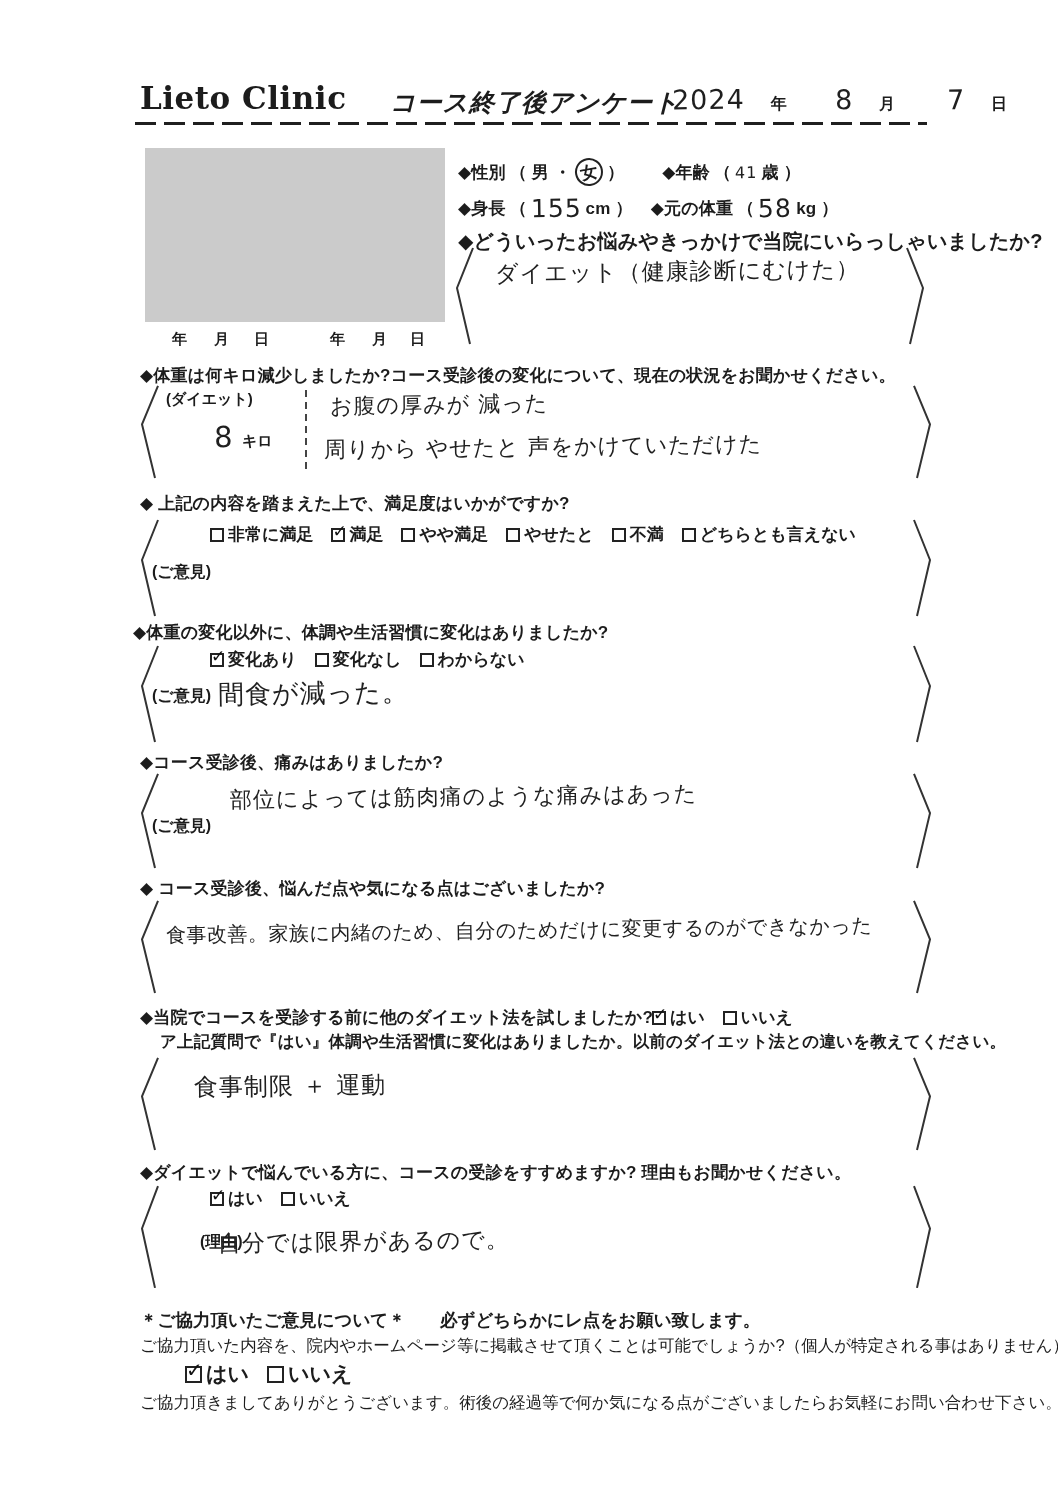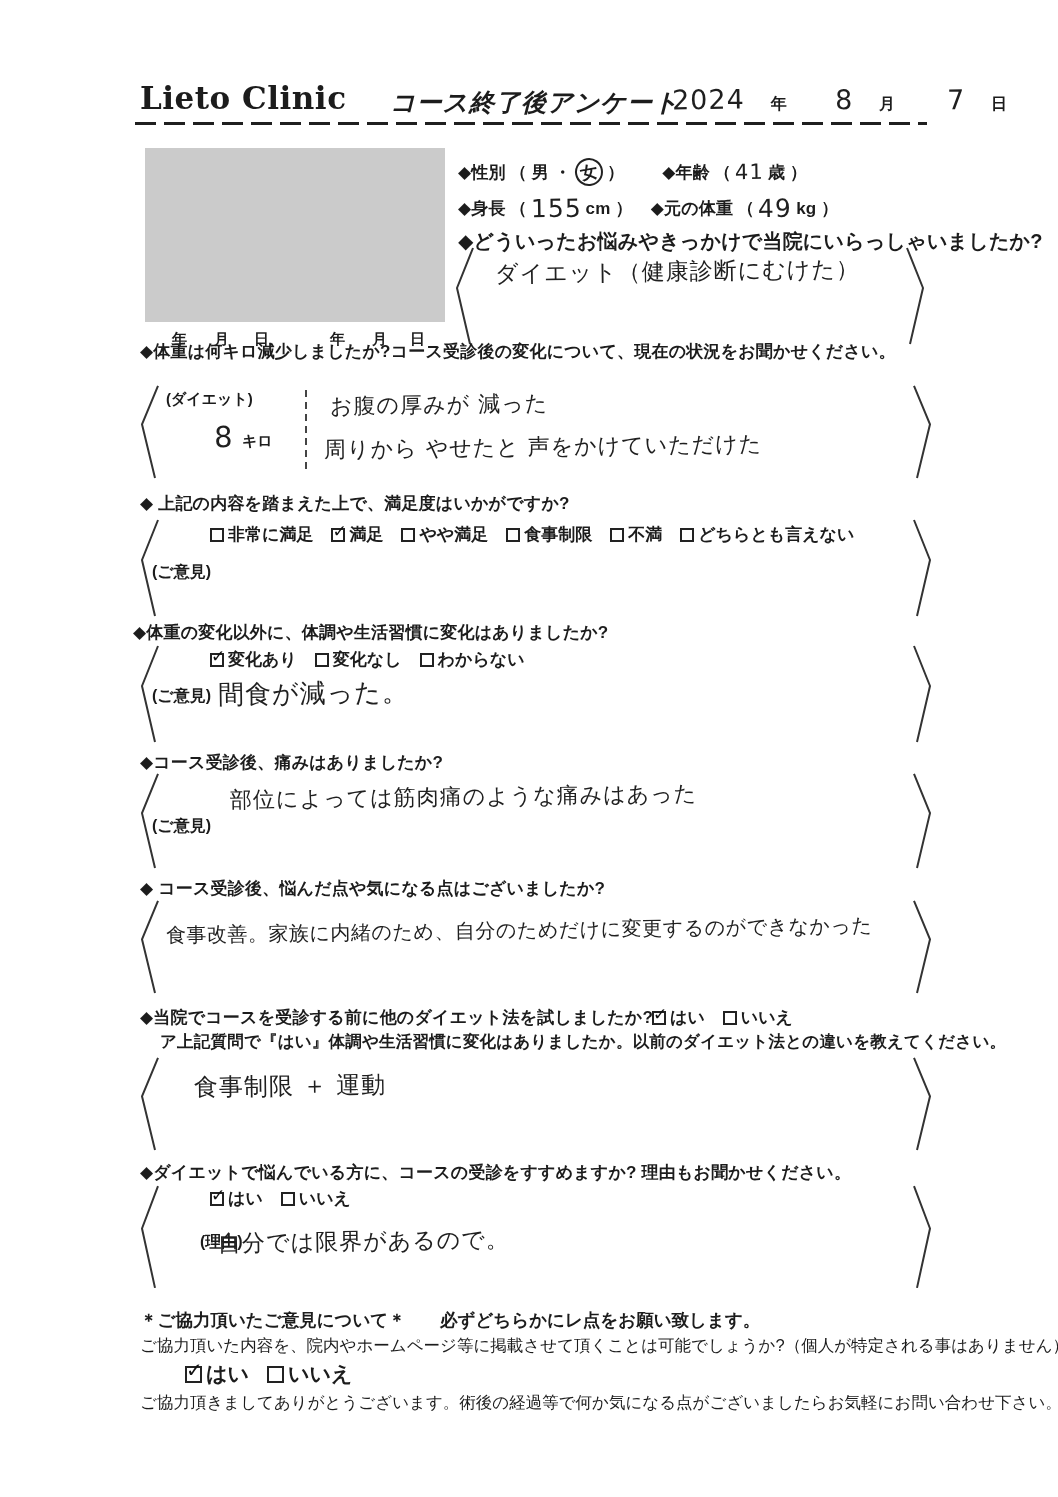--- a/index.html
+++ b/index.html
@@ -89,46 +89,46 @@
 <span class="abs sm-dlab" style="left:372px;top:330px;">月</span>
 <span class="abs sm-dlab" style="left:410px;top:330px;">日</span>
 
 <div class="abs q" style="left:458px;top:158px;display:flex;align-items:center;gap:4px;">
   <span>◆性別</span>
   <span>（ 男 ・</span>
   <span class="circle-female">女</span>
   <span>）</span>
   <span style="margin-left:34px;">◆年齢</span>
   <span>（</span>
-  <span class="hand" style="font-size:21px;">41</span>
+  <span class="hand" style="font-size:16px;">41</span>
   <span>歳 ）</span>
 </div>
 <div class="abs q" style="left:458px;top:194px;display:flex;align-items:center;gap:4px;">
   <span>◆身長</span>
   <span>（</span>
   <span class="hand" style="font-size:25px;">155</span>
   <span>cm ）</span>
   <span style="margin-left:14px;">◆元の体重</span>
   <span>（</span>
-  <span class="hand" style="font-size:25px;">49</span>
+  <span class="hand" style="font-size:25px;">58</span>
   <span>kg ）</span>
 </div>
 <div class="abs q" style="left:458px;top:228px;font-size:20px;">◆どういったお悩みやきっかけで当院にいらっしゃいましたか?</div>
 
 <div class="box" style="left:457px;top:246px;width:466px;height:100px;">
   <svg class="br l" viewBox="0 0 24 100" preserveAspectRatio="none">
       <polyline points="20,2 4,42 17,98" fill="none" stroke="#333" stroke-width="2" vector-effect="non-scaling-stroke"></polyline>
     </svg>
   <svg class="br r" viewBox="0 0 24 100" preserveAspectRatio="none">
       <polyline points="4,2 20,42 7,98" fill="none" stroke="#333" stroke-width="2" vector-effect="non-scaling-stroke"></polyline>
     </svg>
   <span class="hand ans" style="left:38px;top:10px;font-size:23px;">ダイエット（健康診断にむけた）</span>
 </div>
 
-<div class="abs q" style="left:140px;top:340px;">◆体重は何キロ減少しましたか?コース受診後の変化について、現在の状況をお聞かせください。</div>
+<div class="abs q" style="left:140px;top:364px;">◆体重は何キロ減少しましたか?コース受診後の変化について、現在の状況をお聞かせください。</div>
 <div class="box" style="left:142px;top:384px;width:788px;height:96px;">
   <svg class="br l" viewBox="0 0 24 100" preserveAspectRatio="none">
       <polyline points="20,2 4,42 17,98" fill="none" stroke="#333" stroke-width="2" vector-effect="non-scaling-stroke"></polyline>
     </svg>
   <svg class="br r" viewBox="0 0 24 100" preserveAspectRatio="none">
       <polyline points="4,2 20,42 7,98" fill="none" stroke="#333" stroke-width="2" vector-effect="non-scaling-stroke"></polyline>
     </svg>
   <span class="ans lbl" style="left:24px;top:6px;font-size:15px;">(ダイエット)</span>
   <span class="hand ans" style="left:72px;top:36px;font-size:29px;">8</span>
   <span class="ans lbl" style="left:100px;top:48px;font-size:15px;">キロ</span>
@@ -153,21 +153,21 @@
     <span class="opt">
         <span class="cb checked"></span>
         <span>満足</span>
       </span>
     <span class="opt">
         <span class="cb"></span>
         <span>やや満足</span>
       </span>
     <span class="opt">
         <span class="cb"></span>
-        <span>食事制限</span>
+        <span>やせたと</span>
       </span>
     <span class="opt">
         <span class="cb"></span>
         <span>不満</span>
       </span>
     <span class="opt">
         <span class="cb"></span>
         <span>どちらとも言えない</span>
       </span>
   </div>

